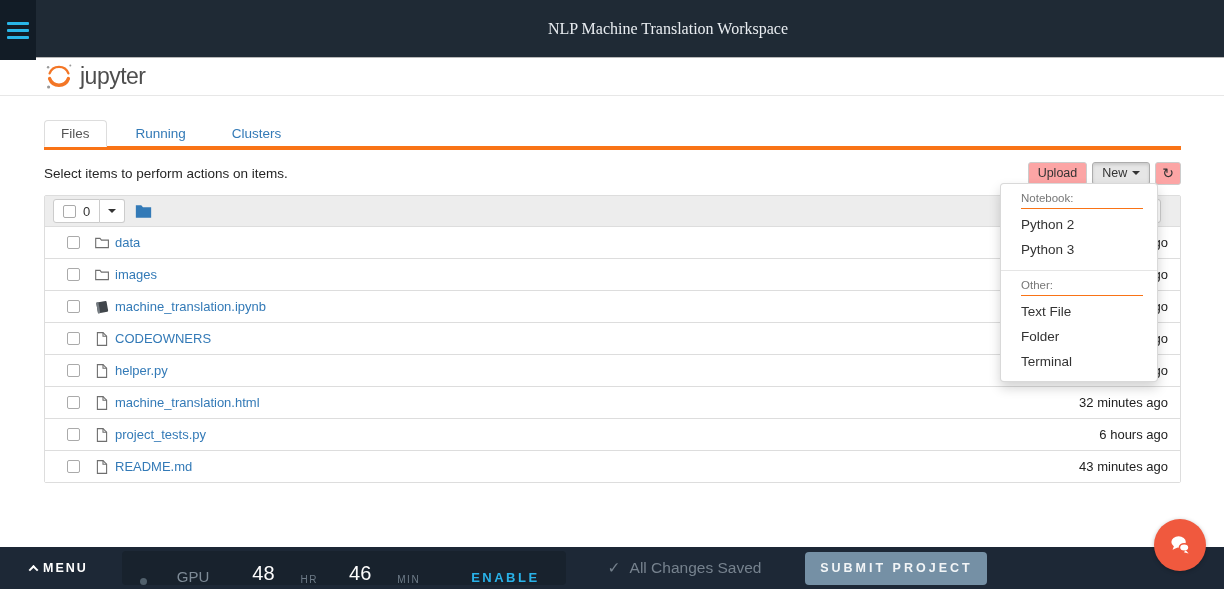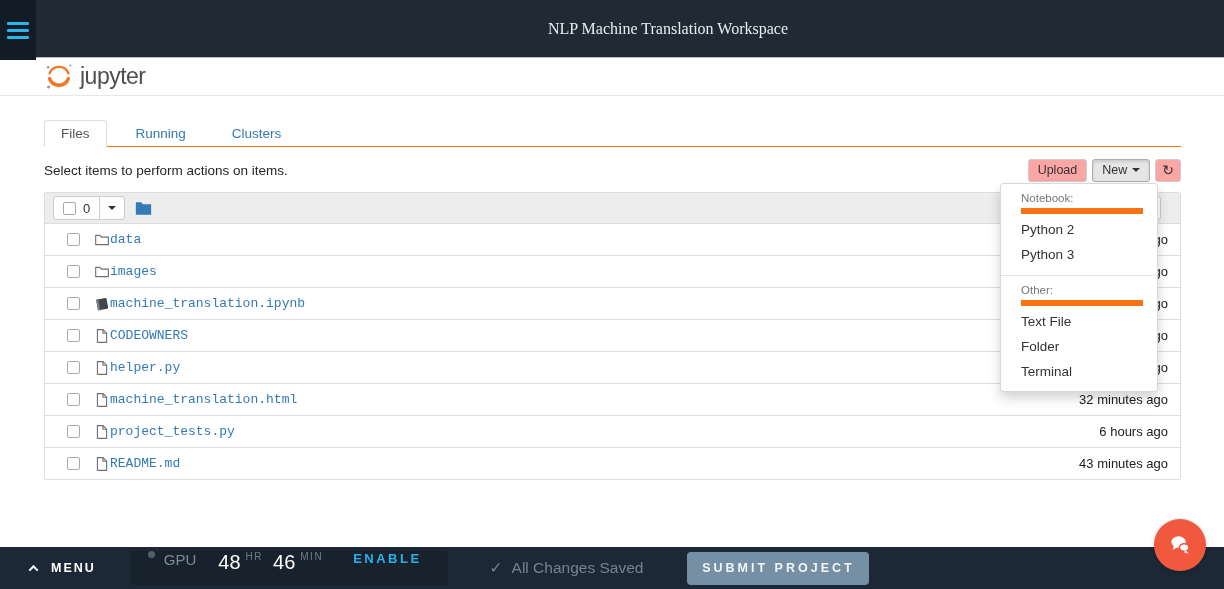--- a/index.html
+++ b/index.html
@@ -20,21 +20,21 @@
   
   .jupyter-header { position:absolute; top:57px; left:0; width:1224px; height:39px;
                     background:#ffffff; border-bottom:1px solid #e7e7e7;
                     display:flex; align-items:center; padding-left:44px; z-index:3; }
   .brand { display:flex; align-items:center; gap:6px; text-decoration:none; }
   .brand-text { font-size:23px; color:#4e4e4e; letter-spacing:-.5px; }
 
   
   .content { position:absolute; top:96px; left:44px; width:1137px; }
 
-  .tabs-row { margin-top:24px; display:flex; border-bottom:1px solid #f97316; }
+  .tabs-row { margin-top:24px; display:flex; border-bottom:4px solid #f97316; }
   .tab { font-size:13.5px; padding:5px 16px; color:#337ab7; cursor:pointer;
          margin-bottom:-1px; border:1px solid transparent; border-radius:4px 4px 0 0; }
   .tab.active { color:#555; background:#fff; border-color:#ddd; border-bottom-color:#fff; }
   .tab + .tab { margin-left:12px; }
 
   .toolbar-row { margin-top:11px; display:flex; justify-content:space-between; align-items:center; height:24px; }
   .toolbar-hint { font-size:13.5px; color:#262626; }
   .toolbar-buttons { display:flex; align-items:center; gap:5px; }
   .btn { font-family:inherit; font-size:12.5px; color:#333; background:#fca5a5;
          border:1px solid #ccc; border-radius:3px; padding:2px 9px; height:23px;
@@ -55,41 +55,41 @@
                    border-radius:0 3px 3px 0; display:flex; align-items:center; justify-content:center; cursor:pointer; }
   .checkbox { width:13px; height:13px; background:#fff; border:1px solid #aaa; border-radius:2px; cursor:pointer; }
   .crumb-icon { margin-left:10px; display:inline-flex; cursor:pointer; }
   .sort-modified-btn { position:absolute; right:19px; top:3px; height:24px; font-size:12.5px;
                        color:#333; background:#fff; border:1px solid #ccc; border-radius:3px;
                        padding:2px 8px; cursor:pointer; z-index:1; }
 
   .file-row { height:32px; display:flex; align-items:center; padding-left:22px;
               border-top:1px solid #ddd; background:#fff; }
   .icon-slot { margin-left:14px; width:16px; height:16px; display:inline-flex; }
-  .item-name { font-size:13px; color:#337ab7; text-decoration:none; cursor:pointer;font-family:Liberation Mono, monospace; }
+  .item-name { margin-left:5px; font-size:13px; color:#337ab7; text-decoration:none; cursor:pointer; }
   .item-modified { margin-left:auto; padding-right:12px; font-size:13px; color:#212121; }
 
   
   .new-dropdown { position:absolute; left:1000px; top:183px; width:158px; background:#fff;
                   border:1px solid rgba(0,0,0,.15); border-radius:4px;
                   box-shadow:0 6px 12px rgba(0,0,0,.175); padding:6px 0 7px; z-index:10; }
   .menu-header { font-size:11.5px; color:#777; margin:2px 14px 3px 20px; padding-bottom:4px;
-                 border-bottom:6px solid #f97316; }
+                 border-bottom:1px solid #f97316; }
   .menu-item { font-size:13.5px; color:#333; padding:5px 20px; cursor:pointer; }
   .menu-divider { height:1px; background:#e5e5e5; margin:8px 0; }
 
   
   .footer { position:absolute; left:0; top:547px; width:1224px; height:42px; background:#1d2836;
             display:flex; align-items:center; z-index:5; }
-  .menu-toggle { margin-left:30px; display:flex; align-items:center; gap:14px; color:#fff;
+  .menu-toggle { margin-left:30px; display:flex; align-items:center; gap:6px; color:#fff;
                  font-size:12.5px; font-weight:bold; letter-spacing:2px; cursor:pointer; }
   .chev-up { width:7px; height:7px; border-left:2px solid #fff; border-top:2px solid #fff;
              transform:rotate(45deg) translate(1px,1px); display:inline-block; }
   .gpu-panel { margin-left:34px; height:34px; background:#18222d; border-radius:4px;
-               display:flex; align-items:flex-start; padding:0 26px 0 18px; }
+               display:flex; align-items:flex-end; padding:0 26px 0 18px;gap:21px; }
   .gpu-dot { width:7px; height:7px; border-radius:50%; background:#51606c; }
   .gpu-label { margin-left:9px; color:#7e8b97; font-size:15px; }
   .gpu-num { margin-left:22px; color:#fdfdfd; font-size:20px; }
   .gpu-unit { margin-left:5px; color:#6e7c88; font-size:10px; letter-spacing:1.5px; }
   .gpu-num.second { margin-left:10px; }
   .enable-link { margin-left:30px; color:#29b2e8; font-size:13px; font-weight:bold;
                  letter-spacing:2.5px; cursor:pointer; }
   .saved-status { margin-left:42px; display:flex; align-items:center; gap:9px;
                   color:#76828e; font-size:15.5px; }
   .submit-btn { margin-left:44px; width:182px; height:33px; background:#7590a5; border:none;

